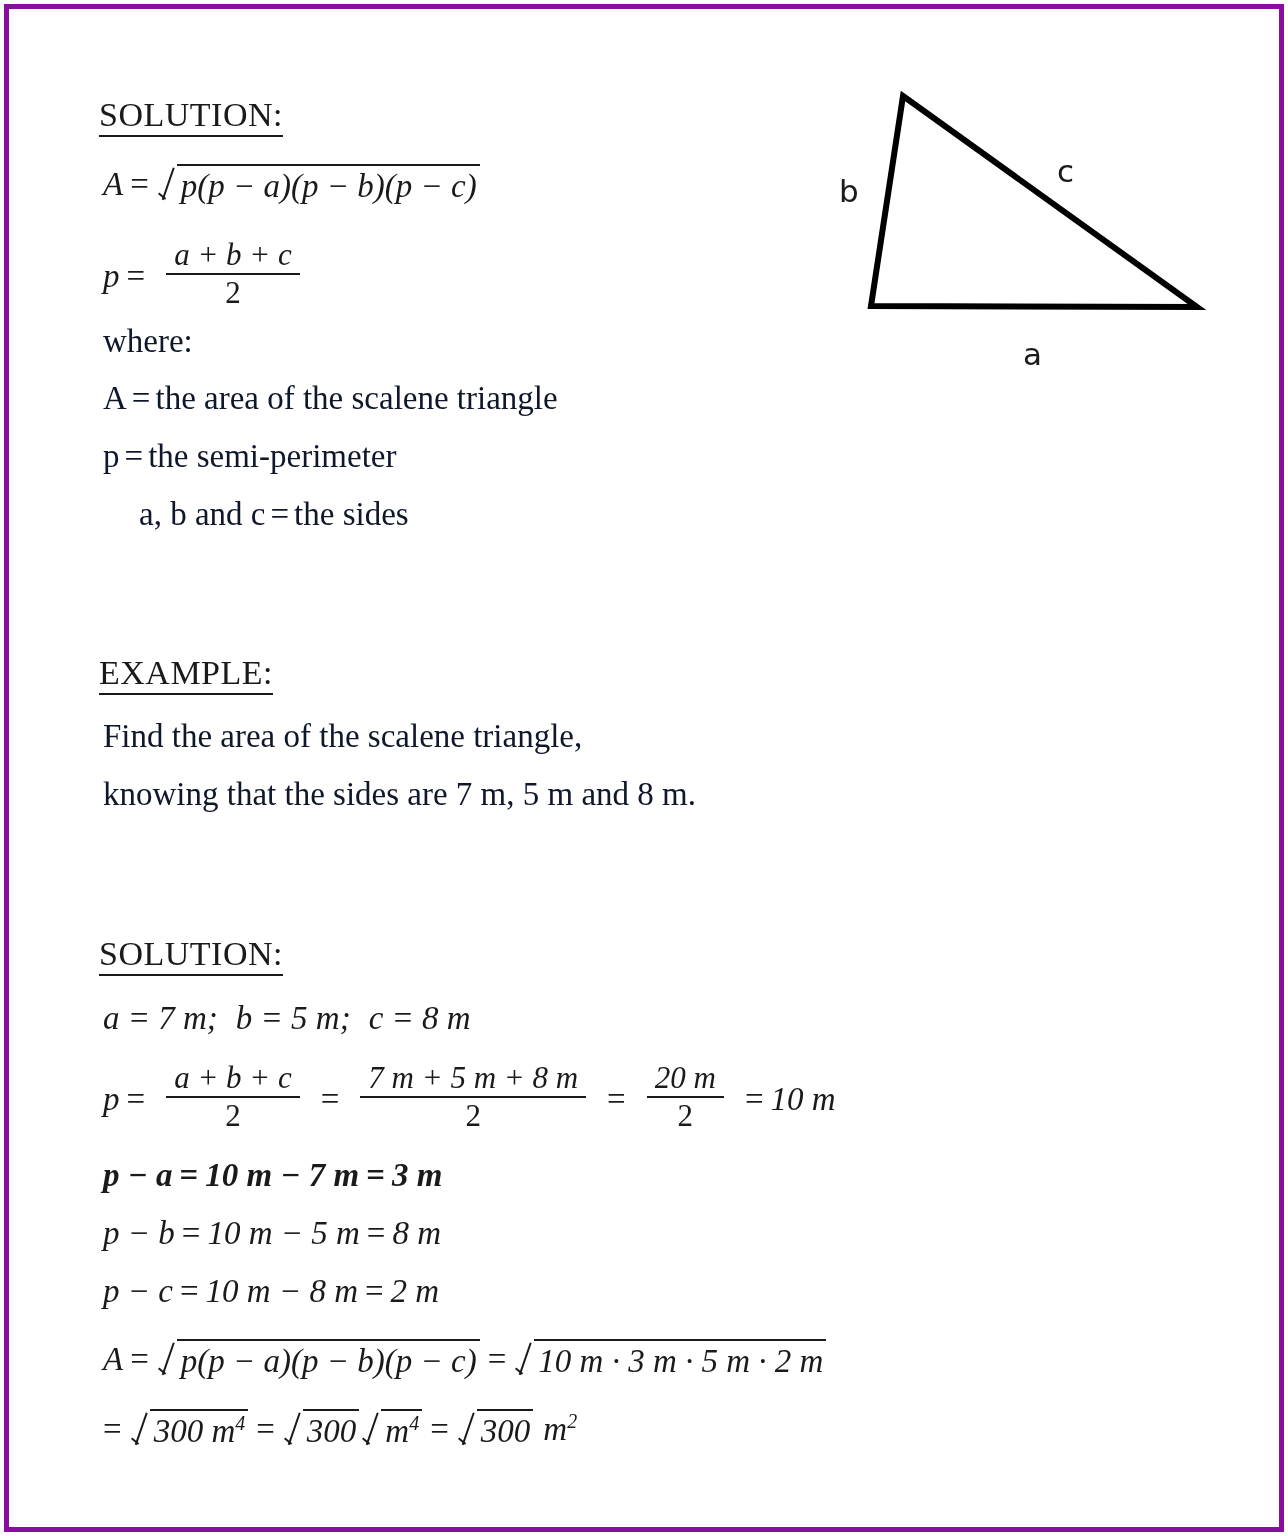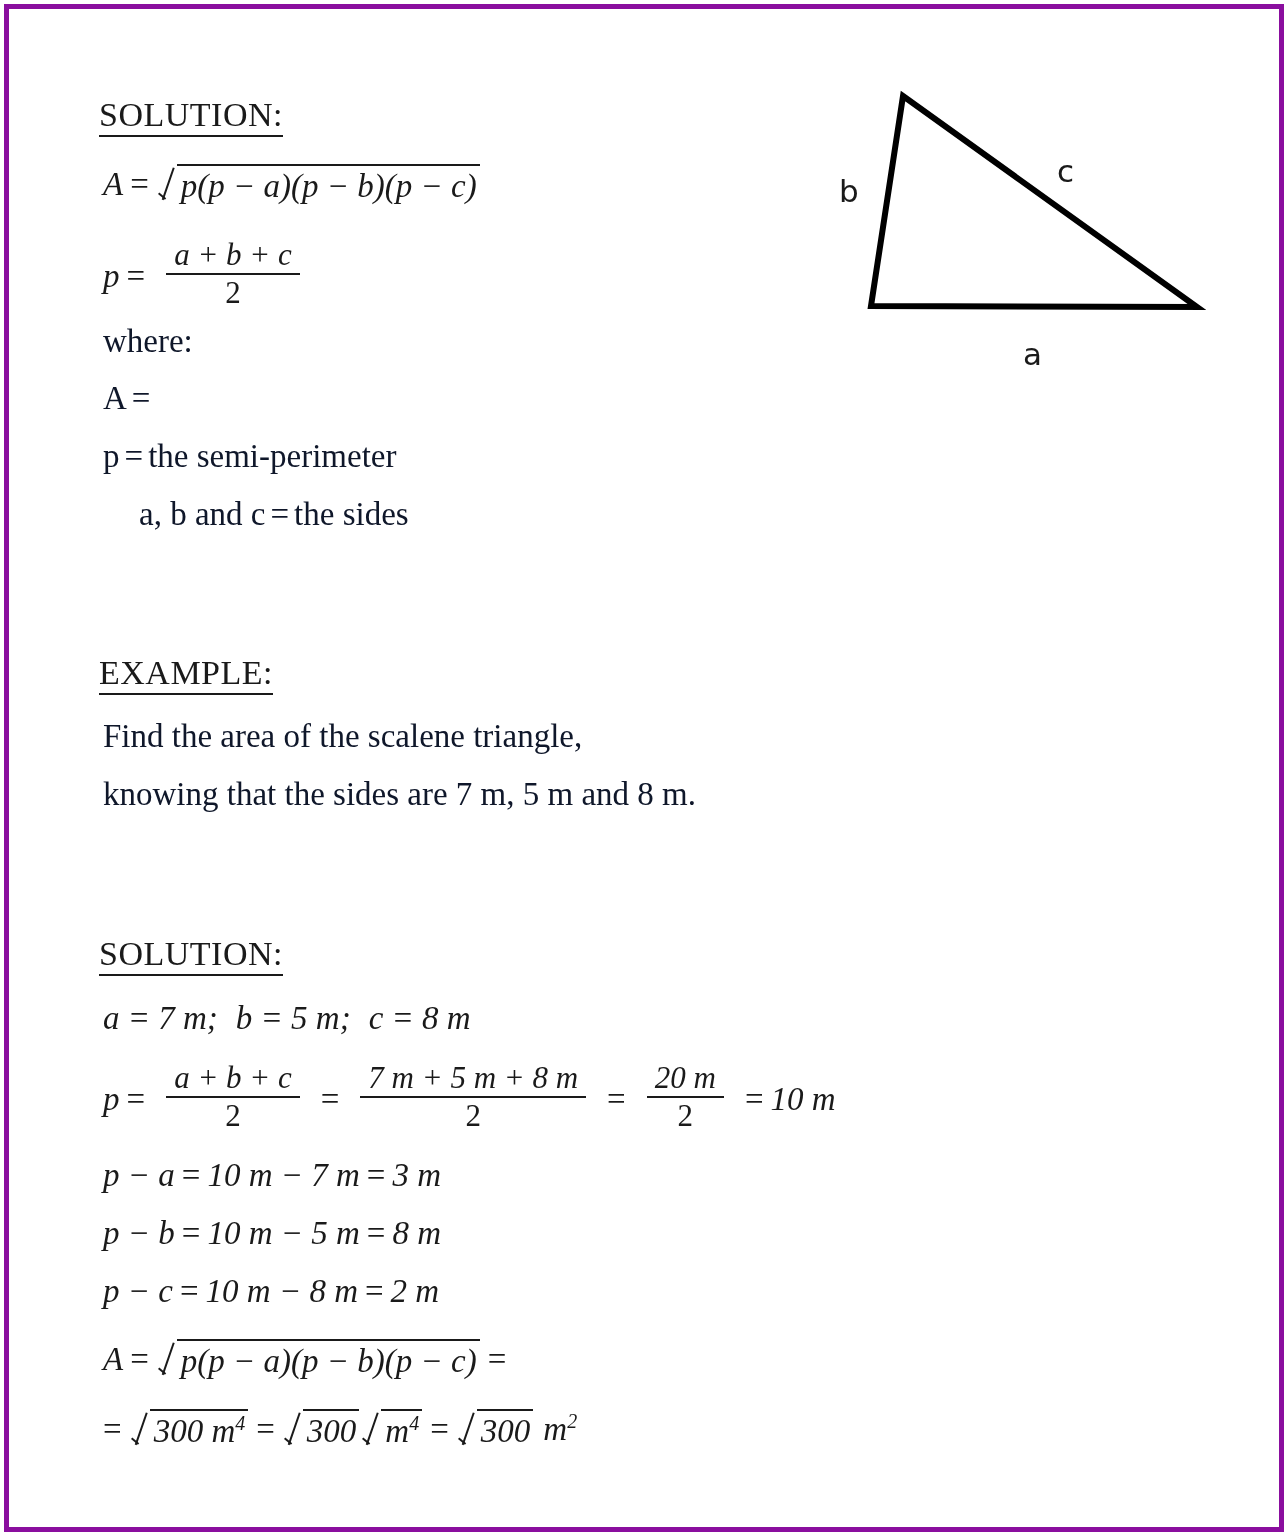--- a/index.html
+++ b/index.html
@@ -188,20 +188,21 @@
           </span>
         </span>
       </div>
 
       <div class="abs prose" style="left:94px; top:313px;">where:</div>
 
       <div class="abs prose" style="left:94px; top:370px;">
         <span class="row">
           <span>A</span>
           <span class="opn">=</span>
+          <span>the area of the scalene triangle</span>
         </span>
       </div>
 
       <div class="abs prose" style="left:94px; top:428px;">
         <span class="row">
           <span>p</span>
           <span class="opn">=</span>
           <span>the semi-perimeter</span>
         </span>
       </div>
@@ -263,21 +264,21 @@
           <span class="frac">
             <span class="fnum">20 m</span>
             <span class="fbar"></span>
             <span class="fden">2</span>
           </span>
           <span class="op">=</span>
           <span>10 m</span>
         </span>
       </div>
 
-      <div class="abs math" style="left:94px; top:1148px;">
+      <div class="abs math" style="left:94px; top:1148px;font-weight:bold;">
         <span class="row">
           <span>p − a</span>
           <span class="op">=</span>
           <span>10 m − 7 m</span>
           <span class="op">=</span>
           <span>3 m</span>
         </span>
       </div>
 
       <div class="abs math" style="left:94px; top:1206px;">
@@ -302,20 +303,24 @@
 
       <div class="abs math" style="left:94px; top:1330px;">
         <span class="row">
           <span>A</span>
           <span class="op">=</span>
           <span class="sqrt">
             <span class="rad"></span>
             <span class="body">p(p − a)(p − b)(p − c)</span>
           </span>
           <span class="op">=</span>
+          <span class="sqrt">
+            <span class="rad"></span>
+            <span class="body">10 m · 3 m · 5 m · 2 m</span>
+          </span>
         </span>
       </div>
 
       <div class="abs math" style="left:94px; top:1400px;">
         <span class="row">
           <span class="op" style="padding-left:0;">=</span>
           <span class="sqrt">
             <span class="rad"></span>
             <span class="body"><span>300 m</span><sup class="exp">4</sup></span>
           </span>

